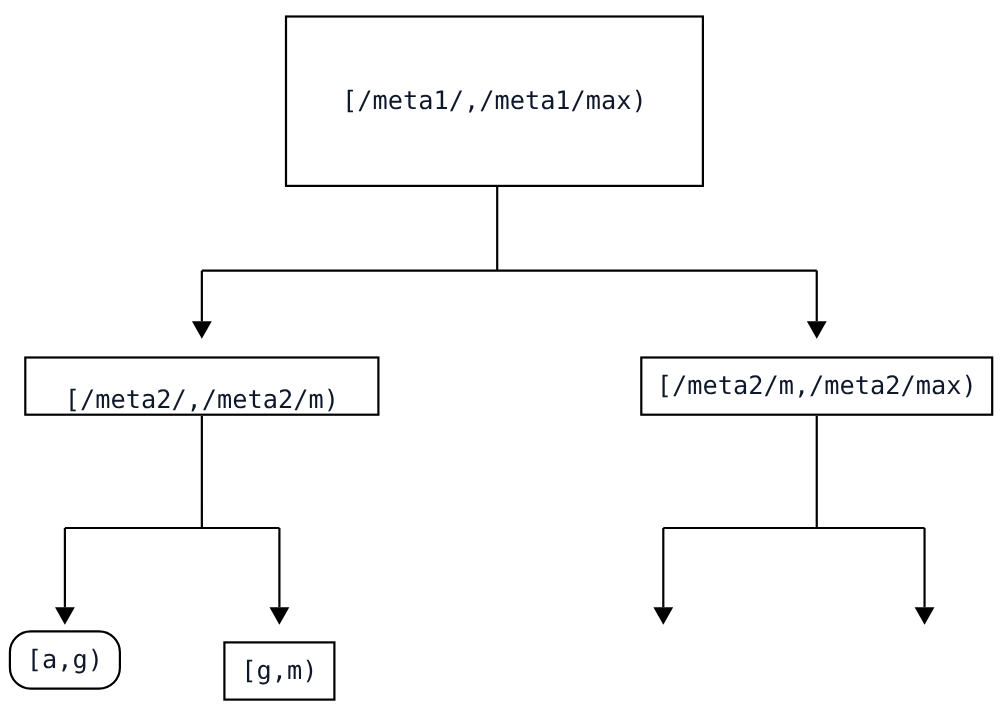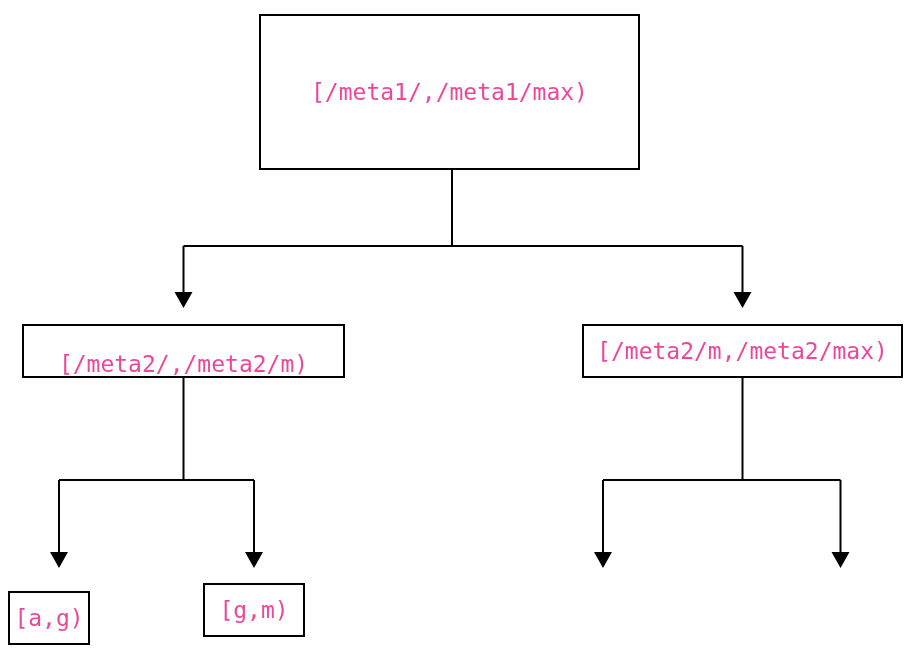--- a/index.html
+++ b/index.html
@@ -24,29 +24,29 @@
     pointer-events: none;
   }
   .node {
     position: absolute;
     box-sizing: border-box;
     border: 2px solid #000000;
     background: #ffffff;
     display: flex;
     align-items: center;
     justify-content: center;
-    color: #ec4899;
+    color: #0f172a;
     font-size: 23px;
     line-height: 1;
     white-space: nowrap;
   }
   .node-root   { left: 259px; top: 14px;  width: 381px; height: 156px; }
   .node-mid-l  { left: 22px;  top: 324px; width: 323px; height: 54px; align-items: flex-end; }
   .node-mid-r  { left: 582px; top: 324px; width: 321px; height: 54px; }
-  .node-leaf-a { left: 8px;   top: 591px; width: 82px; height: 54px; }
+  .node-leaf-a { left: 8px;   top: 573px; width: 102px; height: 54px; border-radius: 20px; }
   .node-leaf-b { left: 203px; top: 583px; width: 102px; height: 54px; text-align: right; }
   .node-leaf-c { left: 553px; top: 583px; width: 100px; height: 54px; }
   .node-leaf-d { left: 778px; top: 583px; width: 125px; height: 54px; }
 </style>
 </head>
 <body>
 
 <div class="canvas">
 
   <svg class="edges-svg" viewBox="0 0 912 652" fill="none" stroke="#000000" stroke-width="2">

